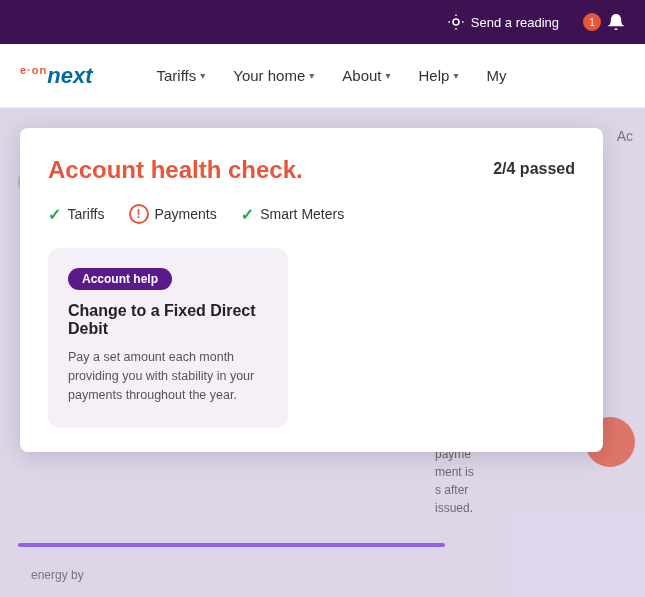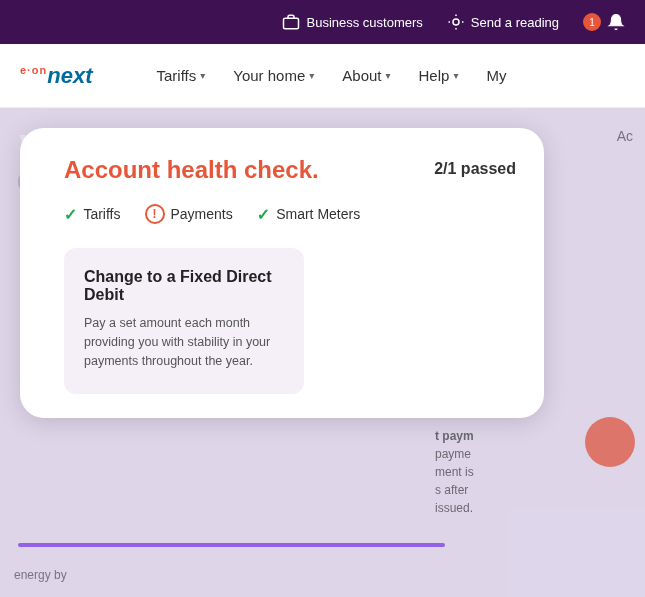--- a/index.html
+++ b/index.html
@@ -167,40 +167,40 @@
       bottom: 50px;
       left: 18px;
       right: 200px;
       height: 4px;
       background: #7c3aed;
       border-radius: 2px;
     }
     .energy-text {
       position: absolute;
       bottom: 15px;
-      left: 14px;
+      left: 31px;
       font-size: 12px;
       color: #555;
     }
 
     
     .overlay {
       position: absolute;
       top: 0; left: 0; right: 0; bottom: 0;
       background: rgba(200, 190, 220, 0.3);
       display: flex;
       align-items: flex-start;
       justify-content: flex-start;
       padding: 20px;
     }
     .modal {
       background: white;
-      border-radius: 24px;
-      padding: 28px 28px 24px 44px;
-      width: 524px;
+      border-radius: 8px;
+      padding: 28px 28px 24px 28px;
+      width: 583px;
       box-shadow: 0 4px 24px rgba(0,0,0,0.15);
       position: relative;
     }
     .modal-header {
       display: flex;
       align-items: flex-start;
       justify-content: space-between;
       margin-bottom: 20px;
     }
     .modal-title {
@@ -282,27 +282,20 @@
       padding: 10px 32px;
       font-size: 14px;
       font-weight: 700;
       cursor: pointer;
     }
   </style>
 </head>
 <body>
 
 <div class="top-bar">
-  <div class="top-bar-item">
-    <svg class="top-bar-icon" viewBox="0 0 24 24" fill="none" stroke="white" stroke-width="2">
-      <rect x="2" y="7" width="20" height="14" rx="2"></rect>
-      <path d="M16 7V5a2 2 0 0 0-2-2h-4a2 2 0 0 0-2 2v2"></path>
-    </svg>
-    <span>Business customers</span>
-  </div>
   <div class="top-bar-item">
     <svg class="top-bar-icon" viewBox="0 0 24 24" fill="none" stroke="white" stroke-width="2">
       <circle cx="12" cy="12" r="4"></circle>
       <path d="M12 2v2M12 20v2M2 12h2M20 12h2"></path>
     </svg>
     <span>Send a reading</span>
   </div>
   <div class="top-bar-item">
     <div class="notification-badge">
       <span>1</span>
@@ -352,35 +345,36 @@
   <div class="next-payment-right">
     <strong>t paym</strong><br>
     <span>payme<br>ment is<br>s after<br>issued.</span>
   </div>
   <div class="orange-circle"></div>
 
   <div class="overlay">
     <div class="modal">
       <div class="modal-header">
         <h2 class="modal-title">Account health check.</h2>
-        <div class="modal-passed">2/1 passed</div>
+        <div class="modal-passed">2/4 passed</div>
       </div>
       <div class="modal-checks">
         <div class="check-item">
           <span class="check-green">✓</span>
           <span>Tariffs</span>
         </div>
         <div class="check-item">
           <div class="check-warning">!</div>
           <span>Payments</span>
         </div>
         <div class="check-item">
           <span class="check-green">✓</span>
           <span>Smart Meters</span>
         </div>
       </div>
       <div class="card">
+        <div class="card-badge">Account help</div>
         <div class="card-title">Change to a Fixed Direct Debit</div>
         <div class="card-body">Pay a set amount each month providing you with stability in your payments throughout the year.</div>
       </div>
     </div>
   </div>
 </div>
 
 </body></html>

